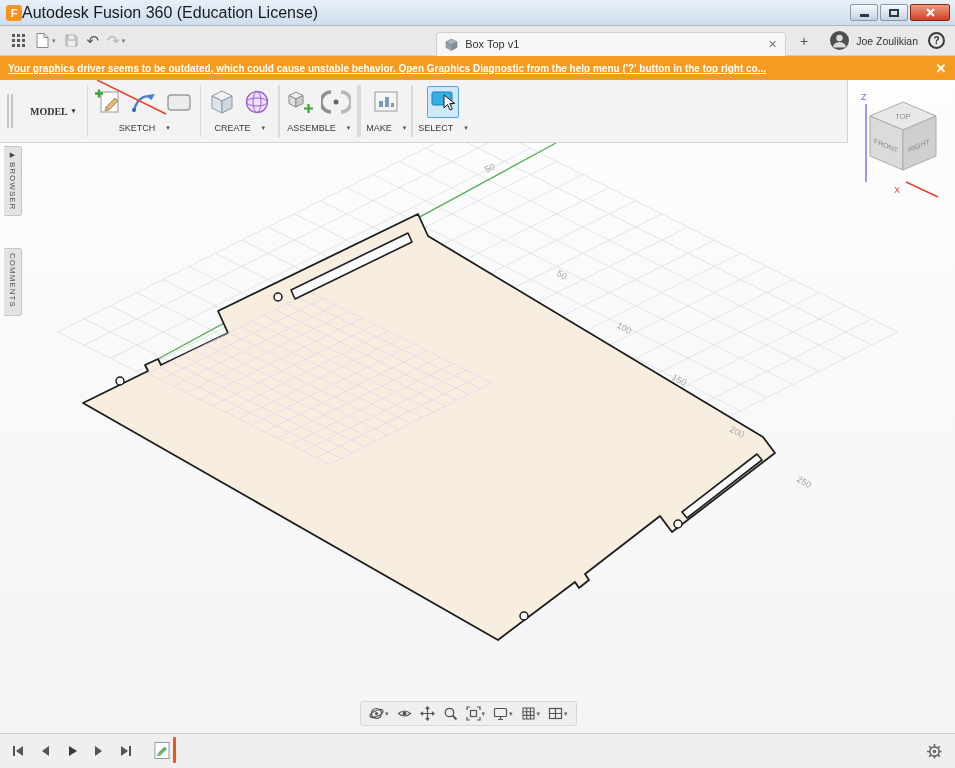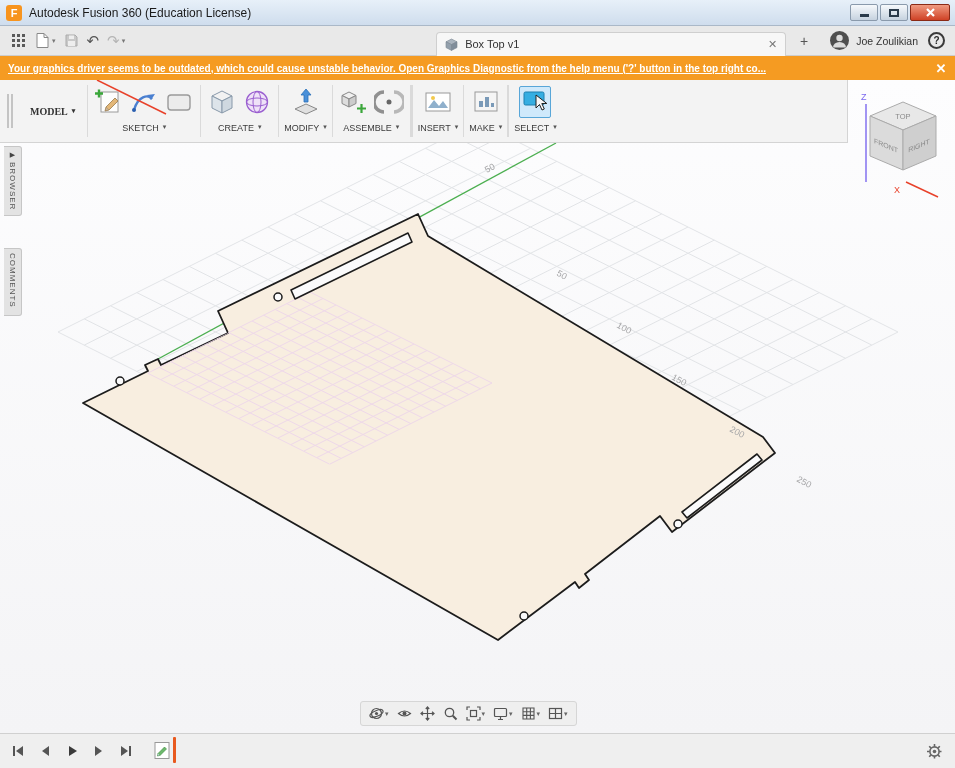--- a/index.html
+++ b/index.html
@@ -6,21 +6,21 @@
   html,body { width:955px; height:768px; }
   body { font-family:"Liberation Sans", sans-serif; background:#fff; overflow:hidden; }
   #app { position:relative; width:955px; height:768px; background:#fff; overflow:hidden; }
 
   
   #titlebar { position:absolute; left:0; top:0; width:955px; height:26px;
     background:linear-gradient(#e7f0f9,#cfdded); border-bottom:1px solid #aab8c8;
     display:flex; align-items:center; padding-left:6px; }
   #fusion-logo { width:16px; height:16px; border-radius:3px; background:#f7941e; color:#fff;
     font-weight:bold; font-size:11px; display:flex; align-items:center; justify-content:center; }
-  #win-title { margin-left:7px; font-size:12px; color:#1a1a1a; }
+  #win-title { font-size:16px; color:#1a1a1a; }
   #winbtns { position:absolute; right:5px; top:4px; display:flex; gap:2px; }
   .wbtn { height:17px; border-radius:2px; display:flex; align-items:center; justify-content:center; }
   .wbtn.min, .wbtn.max { width:28px; background:linear-gradient(#f6f9fc,#c6d2df); border:1px solid #8a9aac; }
   .wbtn.close { width:40px; background:linear-gradient(#f09a80,#cf4226); border:1px solid #8a2a16; }
   .glyph-min { width:9px; height:3px; background:#2a3a4a; margin-top:6px; }
   .glyph-max { width:10px; height:8px; border:2px solid #2a3a4a; }
 
   
   #tabrow { position:absolute; left:0; top:26px; width:955px; height:30px; background:#e9e9e9;
     border-bottom:1px solid #cdcdcd; display:flex; align-items:center; padding:0 10px 0 8px; }
@@ -59,21 +59,21 @@
     display:flex; align-items:stretch; }
   #grip { display:flex; gap:2px; margin:14px 5px 14px 7px; }
   #grip i { width:2px; background:#c4c4c4; }
   #model-btn { display:flex; align-items:center; gap:4px; padding:0 12px; font-size:10px; font-weight:bold; color:#333;font-family:Liberation Serif, serif; }
   #model-btn .dd { font-size:7px; }
   .tsep { width:1px; background:#dadada; margin:5px 0; }
   .tgroup { display:flex; flex-direction:column; align-items:center; padding:2px 5px 0; }
   .ticons { display:flex; align-items:center; gap:3px; height:40px; }
   .tool { width:32px; height:32px; display:flex; align-items:center; justify-content:center; border-radius:2px; }
   .tool.active { background:#cfe9fb; border:1px solid #58a6d8; }
-  .tlabel { font-size:9px; color:#3a3a3a; display:flex; gap:4px; padding:1px 0 4px; white-space:nowrap; }
+  .tlabel { font-size:9px; color:#3a3a3a; display:flex; align-items:center; gap:11px; padding:1px 0 4px; white-space:nowrap; }
   .tlabel .dd { font-size:7px; color:#555; }
 
   
   #glitch { position:absolute; left:0; top:0; z-index:6; pointer-events:none; }
 
   
   .side-tab { position:absolute; left:4px; width:18px; background:#e3e3e3; border:1px solid #c6c6c6;
     border-left:none; border-radius:0 3px 3px 0; z-index:4; display:flex; flex-direction:column;
     align-items:center; padding:4px 0; }
   #browser-tab { top:66px; height:70px; }
@@ -345,34 +345,20 @@
             </svg>
           </div>
         </div>
         <div class="tlabel">
           <span>CREATE</span>
             <span class="dd">▾</span>
         </div>
       </div>
       <div class="tsep"></div>
 
-      <div class="tgroup">
-        <div class="ticons">
-          <div class="tool">
-            <svg viewBox="0 0 30 30" width="30" height="30">
-              <path d="M15,2 l5,6 h-3 v7 h-4 v-7 h-3 z" fill="#4a90d9" stroke="#2a70b9" stroke-width="0.8"></path>
-              <polygon points="15,17 26,22 15,27 4,22" fill="#e0e0e0" stroke="#888"></polygon>
-            </svg>
-          </div>
-        </div>
-        <div class="tlabel">
-          <span>MODIFY</span>
-            <span class="dd">▾</span>
-        </div>
-      </div>
       <div class="tsep"></div>
 
       <div class="tgroup">
         <div class="ticons">
           <div class="tool">
             <svg viewBox="0 0 30 30" width="30" height="30">
               <polygon points="10,5 17,8.5 10,12 3,8.5" fill="#f0f0f0" stroke="#888"></polygon>
               <polygon points="3,8.5 10,12 10,20 3,16.5" fill="#ddd" stroke="#888"></polygon>
               <polygon points="10,12 17,8.5 17,16.5 10,20" fill="#ccc" stroke="#888"></polygon>
               <path d="M22.5,17 v9 M18,21.5 h9" stroke="#3aa63a" stroke-width="2.2" fill="none"></path>
@@ -390,35 +376,20 @@
           <span>ASSEMBLE</span>
             <span class="dd">▾</span>
         </div>
       </div>
       <div class="tsep"></div>
 
       <div class="tsep"></div>
 
       <div class="tsep"></div>
 
-      <div class="tgroup">
-        <div class="ticons">
-          <div class="tool">
-            <svg viewBox="0 0 30 30" width="30" height="30">
-              <rect x="3" y="6" width="24" height="18" fill="#fff" stroke="#999"></rect>
-              <path d="M5,21 l6,-8 5,6 4,-5 5,7 z" fill="#8fb0cc"></path>
-              <circle cx="10" cy="11" r="2" fill="#f2c94c"></circle>
-            </svg>
-          </div>
-        </div>
-        <div class="tlabel">
-          <span>INSERT</span>
-            <span class="dd">▾</span>
-        </div>
-      </div>
       <div class="tsep"></div>
 
       <div class="tgroup">
         <div class="ticons">
           <div class="tool">
             <svg viewBox="0 0 30 30" width="30" height="30">
               <rect x="4" y="5" width="22" height="19" fill="#f5f5f5" stroke="#999"></rect>
               <path d="M8,20 v-6 h4 v6 z M14,20 v-10 h4 v10 z M20,20 v-4 h3 v4 z" fill="#7a9ab8"></path>
             </svg>
           </div>

